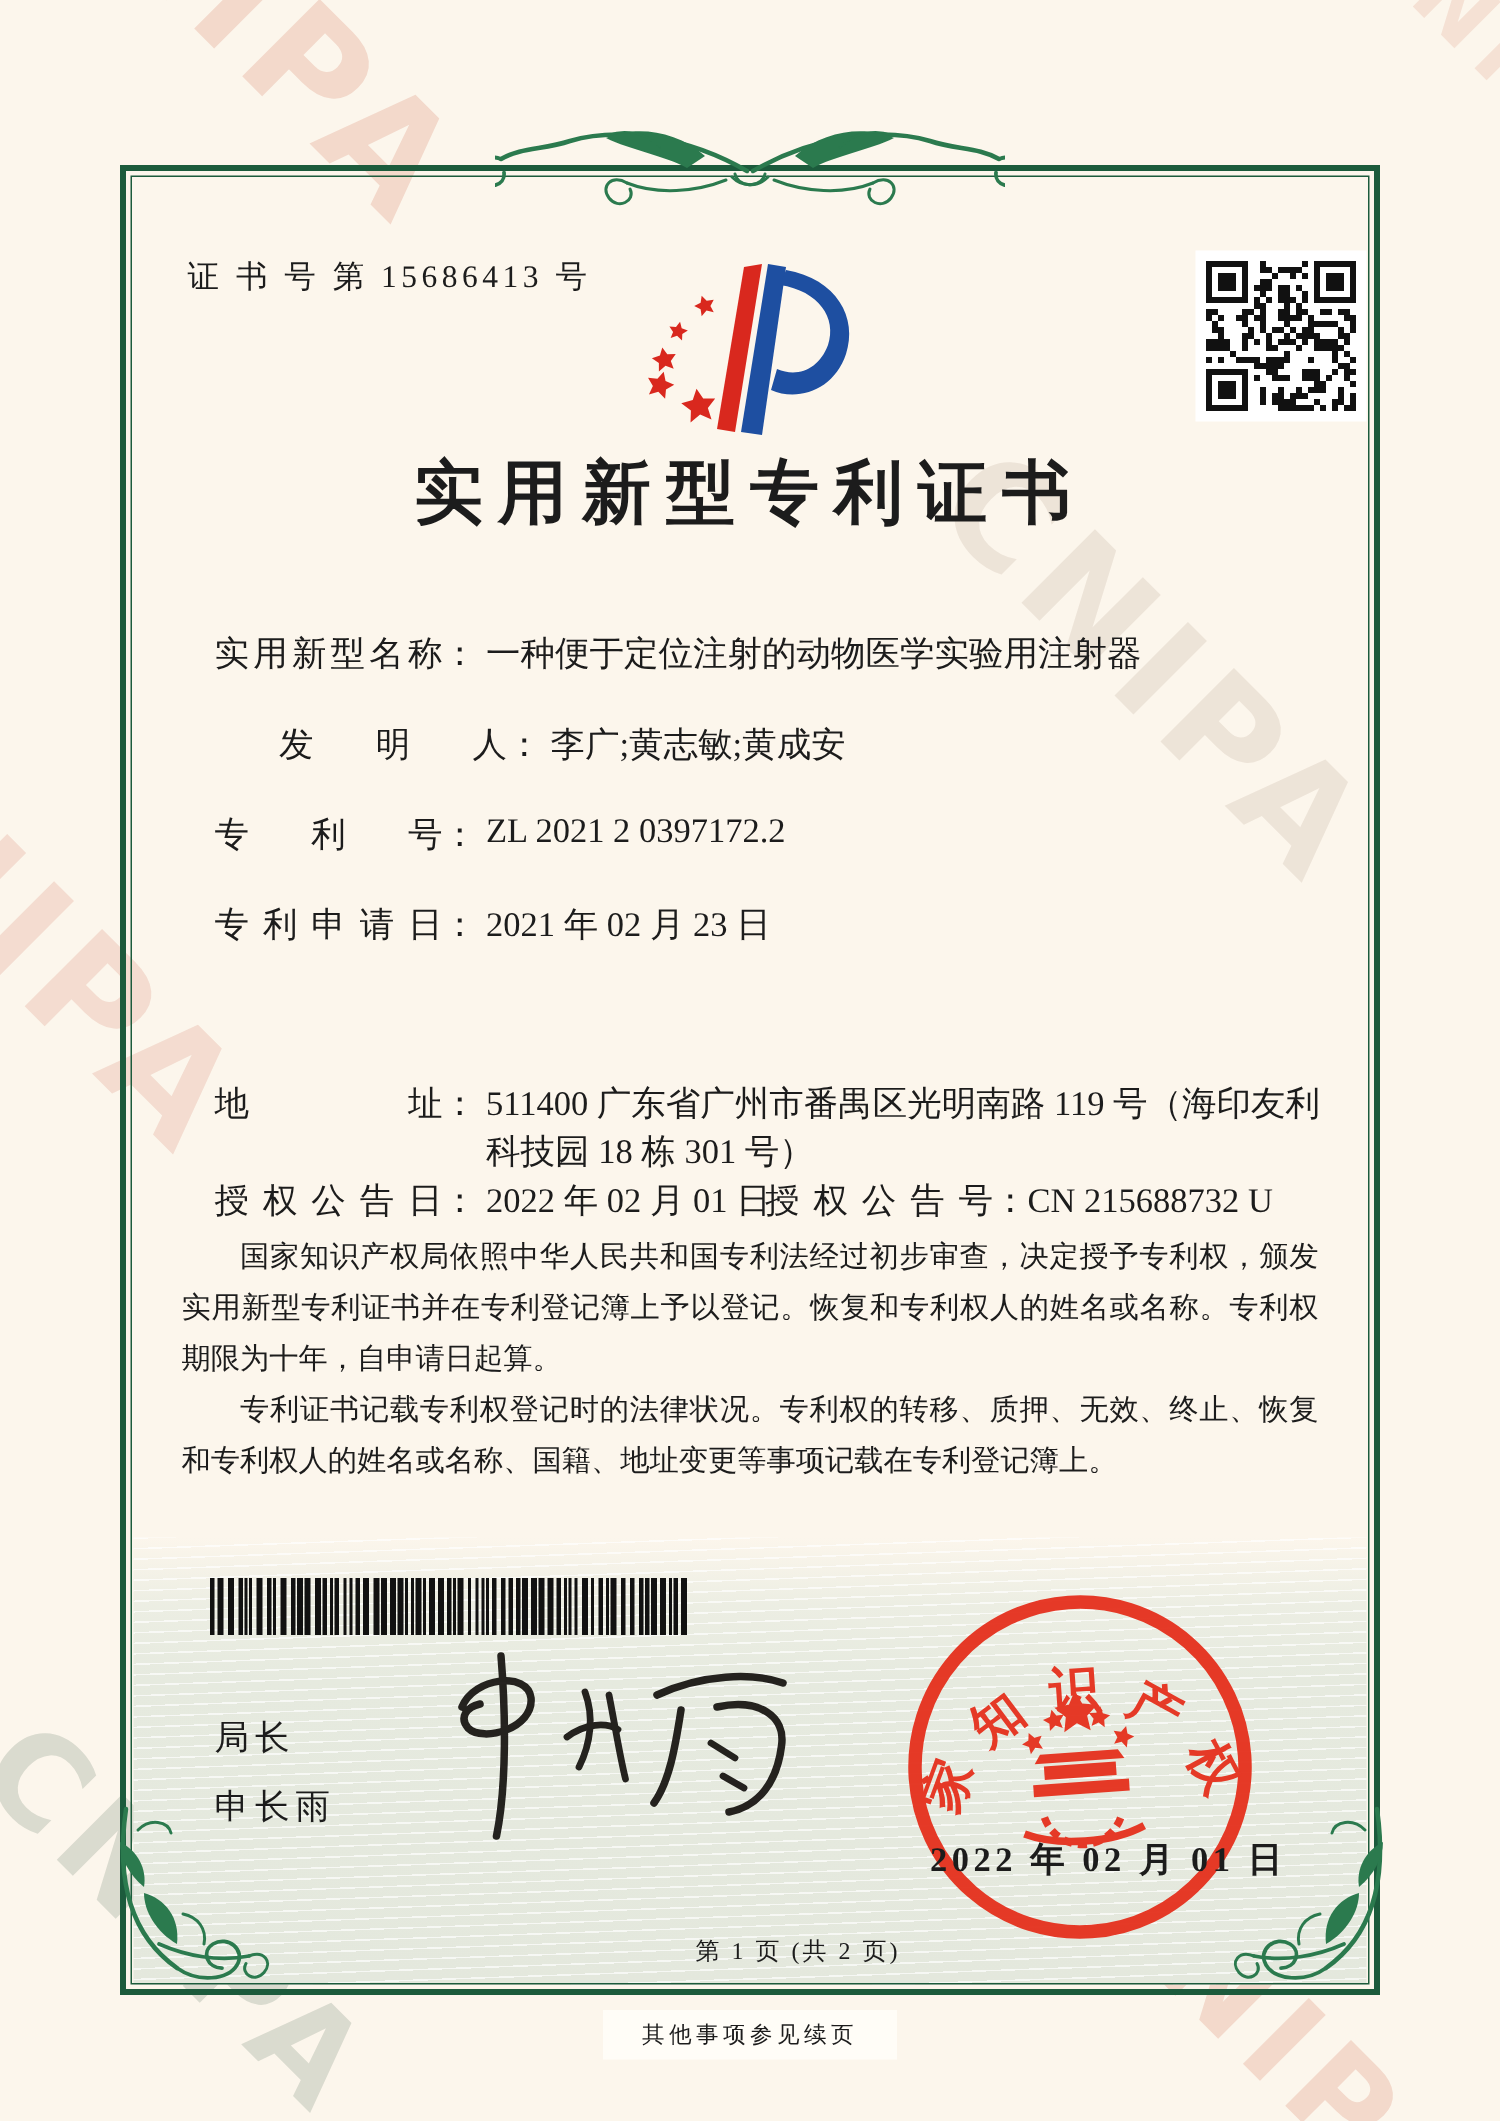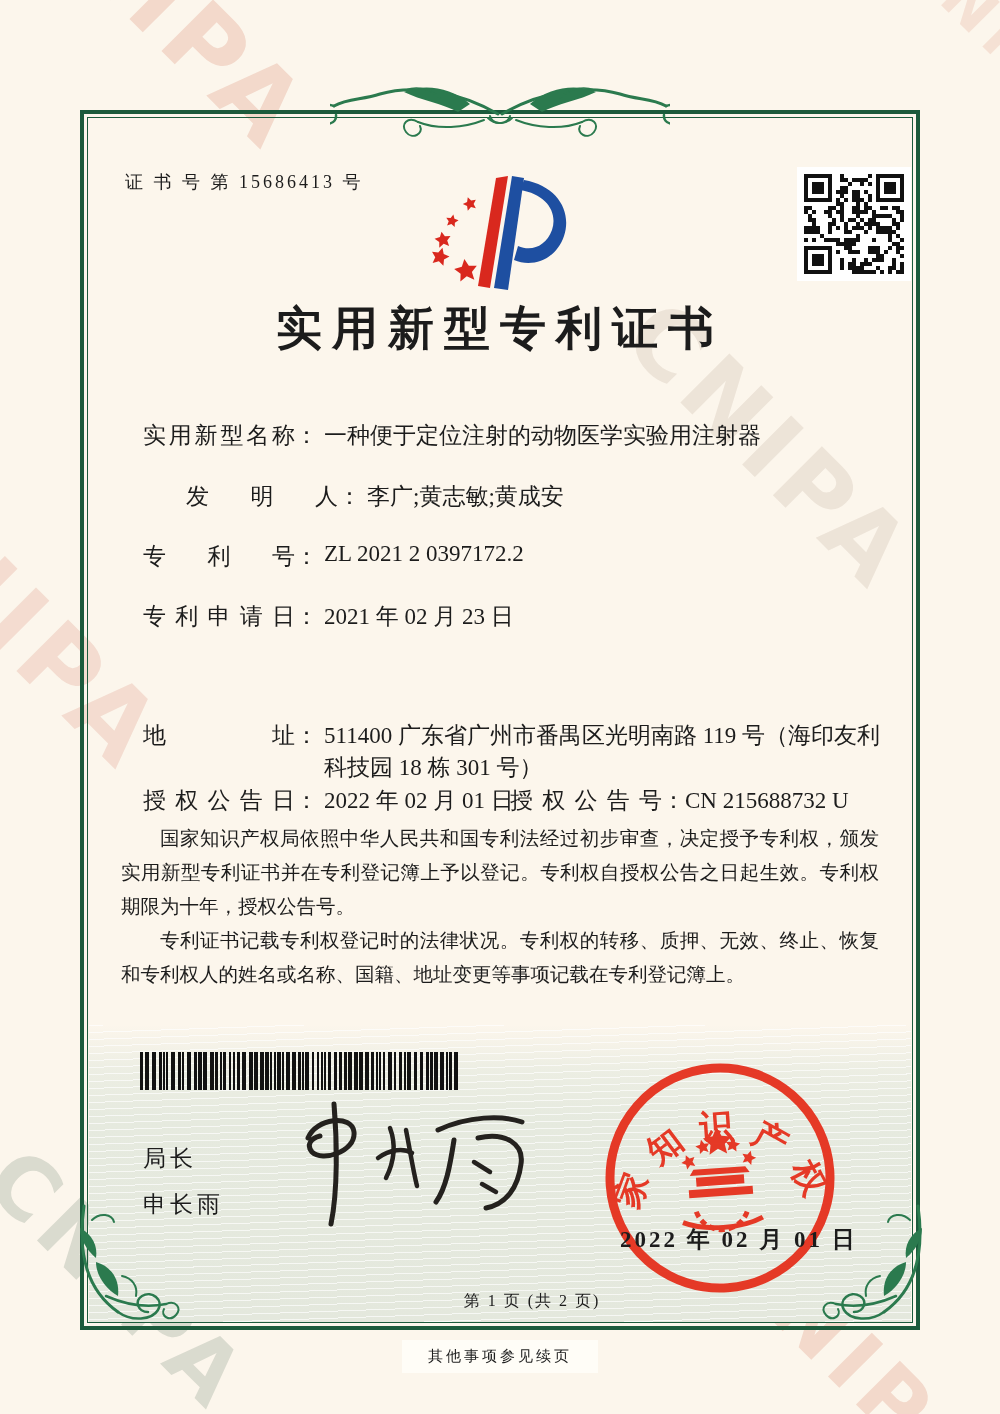--- a/index.html
+++ b/index.html
@@ -34,21 +34,21 @@
   .frame{
     position:absolute; left:80px; top:110px; width:840px; height:1220px;
     box-sizing:border-box; border:4px solid #1c5b3c; z-index:3; pointer-events:none;
   }
   .frame-inner{position:absolute; inset:3px; border:1px solid #1c5b3c;}
   .ornament{position:absolute; z-index:4; pointer-events:none;}
   .orn-top{left:330px; top:76px;}
   .orn-bl{left:62px; top:1204px;}
   .orn-br{left:808px; top:1204px; transform:scaleX(-1);}
   
-  .cert-no{position:absolute; left:125px; top:170px; font-size:18px; letter-spacing:3px; z-index:5;}
+  .cert-no{position:absolute; left:125px; top:170px; font-size:21px; letter-spacing:3px; z-index:5;}
   .logo{position:absolute; left:420px; top:160px; z-index:5;}
   .qr-box{position:absolute; left:797px; top:167px; width:114px; height:114px; background:#fff; z-index:5;
           display:flex; align-items:center; justify-content:center;}
   .title{
     position:absolute; left:80px; top:298px; width:840px; text-align:center;
     font-size:46px; font-weight:700; letter-spacing:10px; z-index:5;
   }
   
   .field{position:absolute; left:143px; font-size:23px; z-index:5; white-space:nowrap;}
   .field .lab{display:inline-block; width:152px; text-align:justify; text-align-last:justify; vertical-align:top;}
@@ -476,21 +476,21 @@
     <span class="lab">地址</span><span class="col">：</span><span class="val wrap">511400 广东省广州市番禺区光明南路 119 号（海印友利科技园 18 栋 301 号）</span>
   </div>
   <div class="field f7">
     <span class="lab">授权公告日</span><span class="col">：</span><span class="val">2022 年 02 月 01 日</span>
   </div>
   <div class="pair2">
     <span class="lab">授权公告号</span><span class="col">：</span><span class="val">CN 215688732 U</span>
   </div>
 
   <div class="body-text">
-    <p>国家知识产权局依照中华人民共和国专利法经过初步审查，决定授予专利权，颁发实用新型专利证书并在专利登记簿上予以登记。专利权自授权公告之日起生效。专利权期限为十年，授权公告号。</p>
+    <p>国家知识产权局依照中华人民共和国专利法经过初步审查，决定授予专利权，颁发实用新型专利证书并在专利登记簿上予以登记。恢复和专利权人的姓名或名称。专利权期限为十年，自申请日起算。</p>
     <p>专利证书记载专利权登记时的法律状况。专利权的转移、质押、无效、终止、恢复和专利权人的姓名或名称、国籍、地址变更等事项记载在专利登记簿上。</p>
   </div>
 
   <svg class="barcode" id="barcode" width="322" height="38" viewBox="0 0 322 38">
       <rect x="0" y="0" width="3" height="38" fill="#111"></rect>
       <rect x="5" y="0" width="4" height="38" fill="#111"></rect>
       <rect x="12" y="0" width="4" height="38" fill="#111"></rect>
       <rect x="19" y="0" width="3" height="38" fill="#111"></rect>
       <rect x="23" y="0" width="2" height="38" fill="#111"></rect>
       <rect x="26" y="0" width="2" height="38" fill="#111"></rect>

